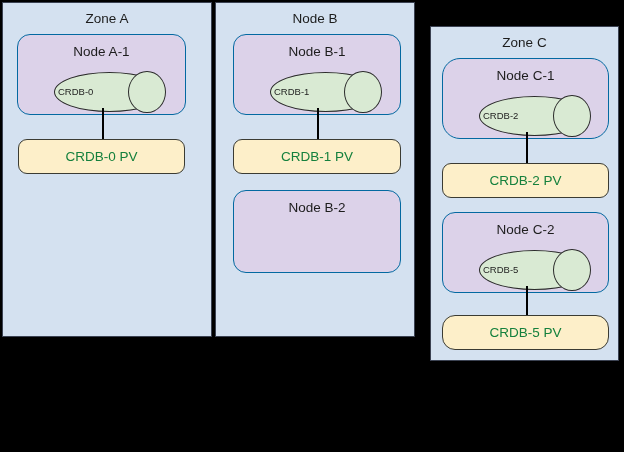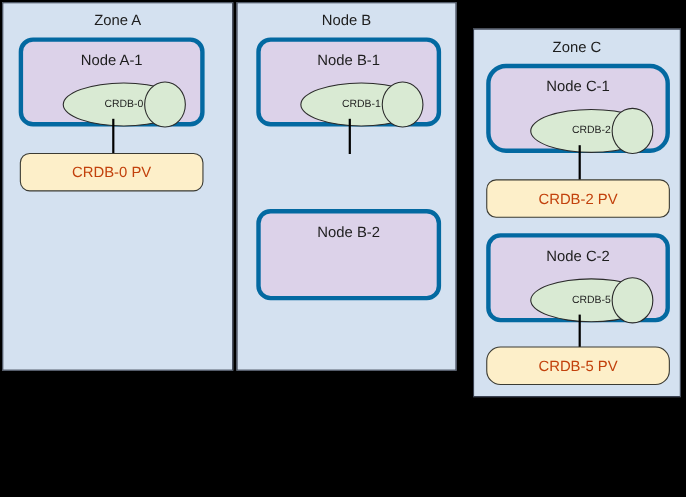--- a/index.html
+++ b/index.html
@@ -39,21 +39,21 @@
     font-size: 13.5px;
     color: #1d1d1d;
     line-height: 16px;
     white-space: nowrap;
   }
 
   
   .node {
     position: absolute;
     background: #dcd2e9;
-    border: 4px solid #0369a1;
+    border: 1px solid #0369a1;
     border-radius: 13px;
     box-sizing: border-box;
   }
   .node-title {
     position: absolute;
     top: 9px;
     left: 0;
     right: 0;
     text-align: center;
     font-size: 13.5px;
@@ -88,21 +88,21 @@
     border: 1px solid #2b2b2b;
     border-radius: 50%;
     box-sizing: border-box;
   }
   .db-label {
     position: absolute;
     left: 4px;
     right: 34%;
     top: 50%;
     transform: translateY(-50%);
-    text-align: right;
+    text-align: left;
     font-size: 9.5px;
     color: #1d1d1d;
     line-height: 12px;
     white-space: nowrap;
     z-index: 3;
   }
 
   
   .connector {
     position: absolute;
@@ -119,21 +119,21 @@
     box-sizing: border-box;
   }
   .pv-label {
     position: absolute;
     left: 0;
     right: 0;
     top: 50%;
     transform: translateY(-50%);
     text-align: center;
     font-size: 13.5px;
-    color: #c2410c;
+    color: #15803d;
     line-height: 16px;
     white-space: nowrap;
   }
 </style>
 </head>
 <body>
 
 <div id="canvas">
 
   <div class="zone" style="left:2px; width:210px;">
@@ -162,20 +162,23 @@
       <div class="node-title">Node B-1</div>
       <div class="db" style="left:36px; top:37px; width:111px; height:40px;">
         <div class="db-body"></div>
         <div class="db-cap"></div>
         <div class="db-label">CRDB-1</div>
       </div>
     </div>
 
     <div class="connector" style="left:101px; top:105px; height:32px;"></div>
 
+    <div class="pv" style="left:17px; top:136px; width:168px; height:35px;">
+      <div class="pv-label">CRDB-1 PV</div>
+    </div>
 
     <div class="node" style="left:17px; top:187px; width:168px; height:83px;">
       <div class="node-title">Node B-2</div>
     </div>
   </div>
 
   <div class="zone" style="left:430px; width:189px;margin-top:24px;">
     <div class="zone-title">Zone C</div>
 
     <div class="node" style="left:11px; top:31px; width:167px; height:81px;border-radius:18px;">

